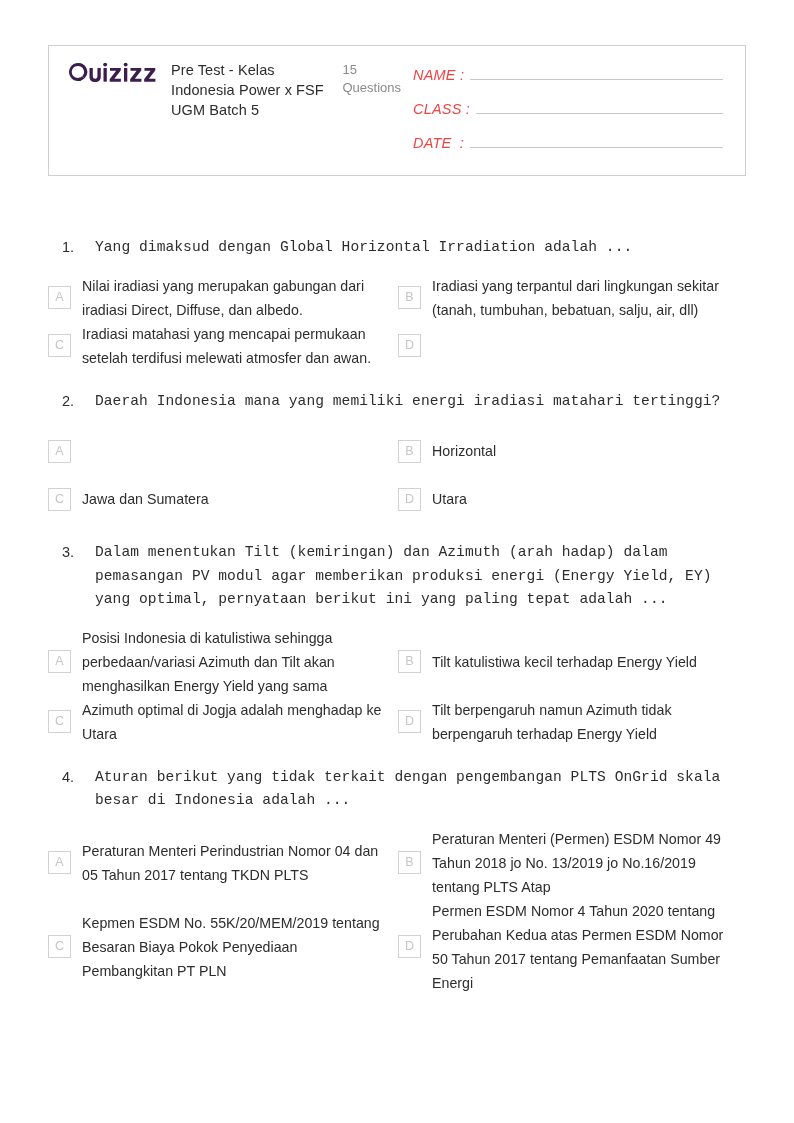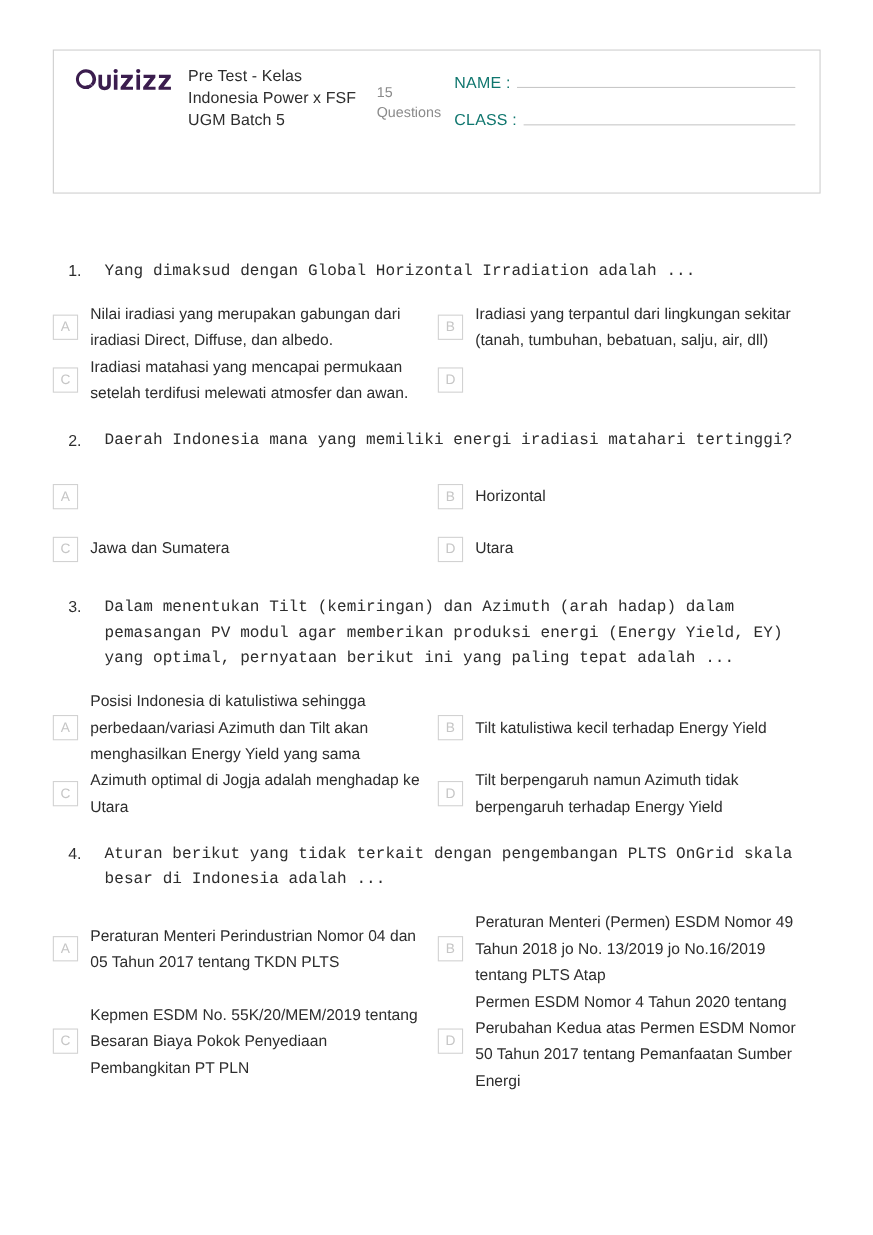--- a/index.html
+++ b/index.html
@@ -50,41 +50,42 @@
     font-size: 14.5px;
     line-height: 20px;
     color: #2d2d2d;
     letter-spacing: 0.1px;
     max-width: 330px;
   }
   .quiz-subtitle {
     font-size: 13px;
     line-height: 18px;
     color: #8b8b8b;
-    margin-top: 15px;
+    margin-top: 1px;
   }
 
   .header-right {
     flex: 1;
     padding: 17px 22px 0 12px;
     display: flex;
     flex-direction: column;
     justify-content: flex-start;
   }
 
   .field-row {
     display: flex;
     align-items: baseline;
     height: 34px;
   }
   .field-label {
     font-size: 14.5px;
-    color: #0f766e;
+    color: #ef4444;
     white-space: pre;
     letter-spacing: 0.2px;
+    font-style: italic;
   }
   .field-line {
     flex: 1;
     border-bottom: 1px solid #c8c8c8;
     height: 17px;
     margin-left: 6px;
   }
 
   
   .questions {
@@ -191,20 +192,24 @@
 
     <div class="header-right">
       <div class="field-row">
         <span class="field-label">NAME :</span>
         <span class="field-line"></span>
       </div>
       <div class="field-row">
         <span class="field-label">CLASS :</span>
         <span class="field-line"></span>
       </div>
+      <div class="field-row">
+        <span class="field-label">DATE  :</span>
+        <span class="field-line"></span>
+      </div>
     </div>
 
   </div>
 
   <div class="questions" id="questions-root">
       <div class="question-block">
         <div class="question-head">
           <div class="q-number">1.</div>
           <div class="q-text">Yang dimaksud dengan Global Horizontal Irradiation adalah ...</div>
         </div>

